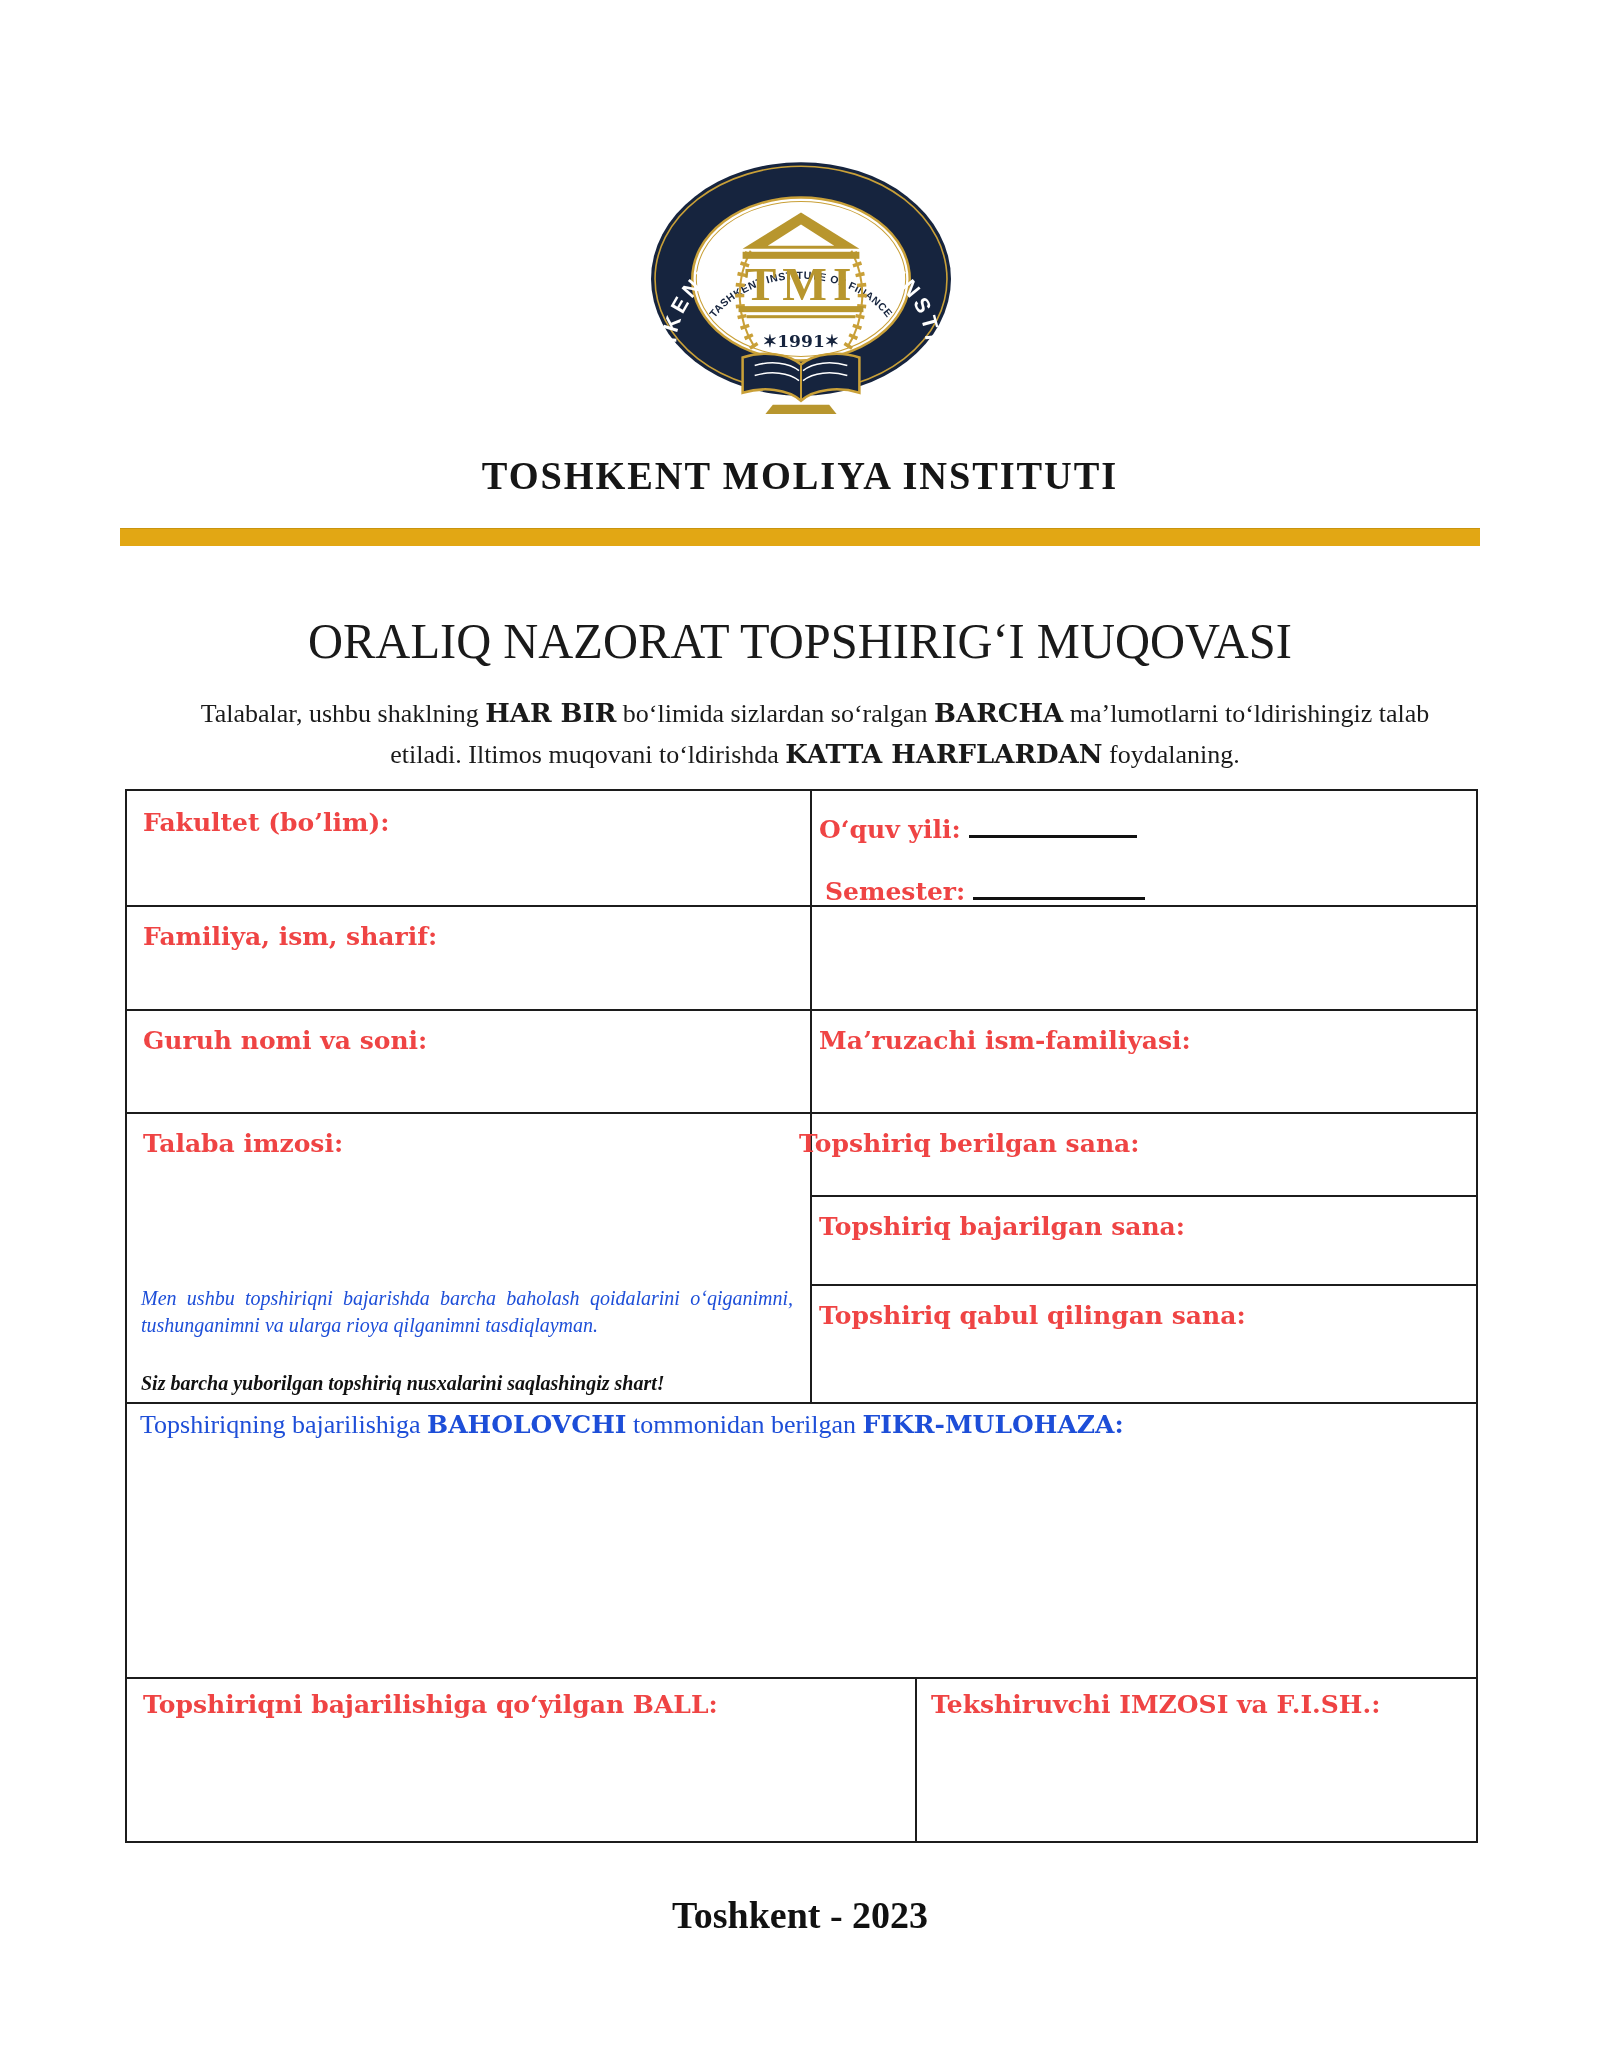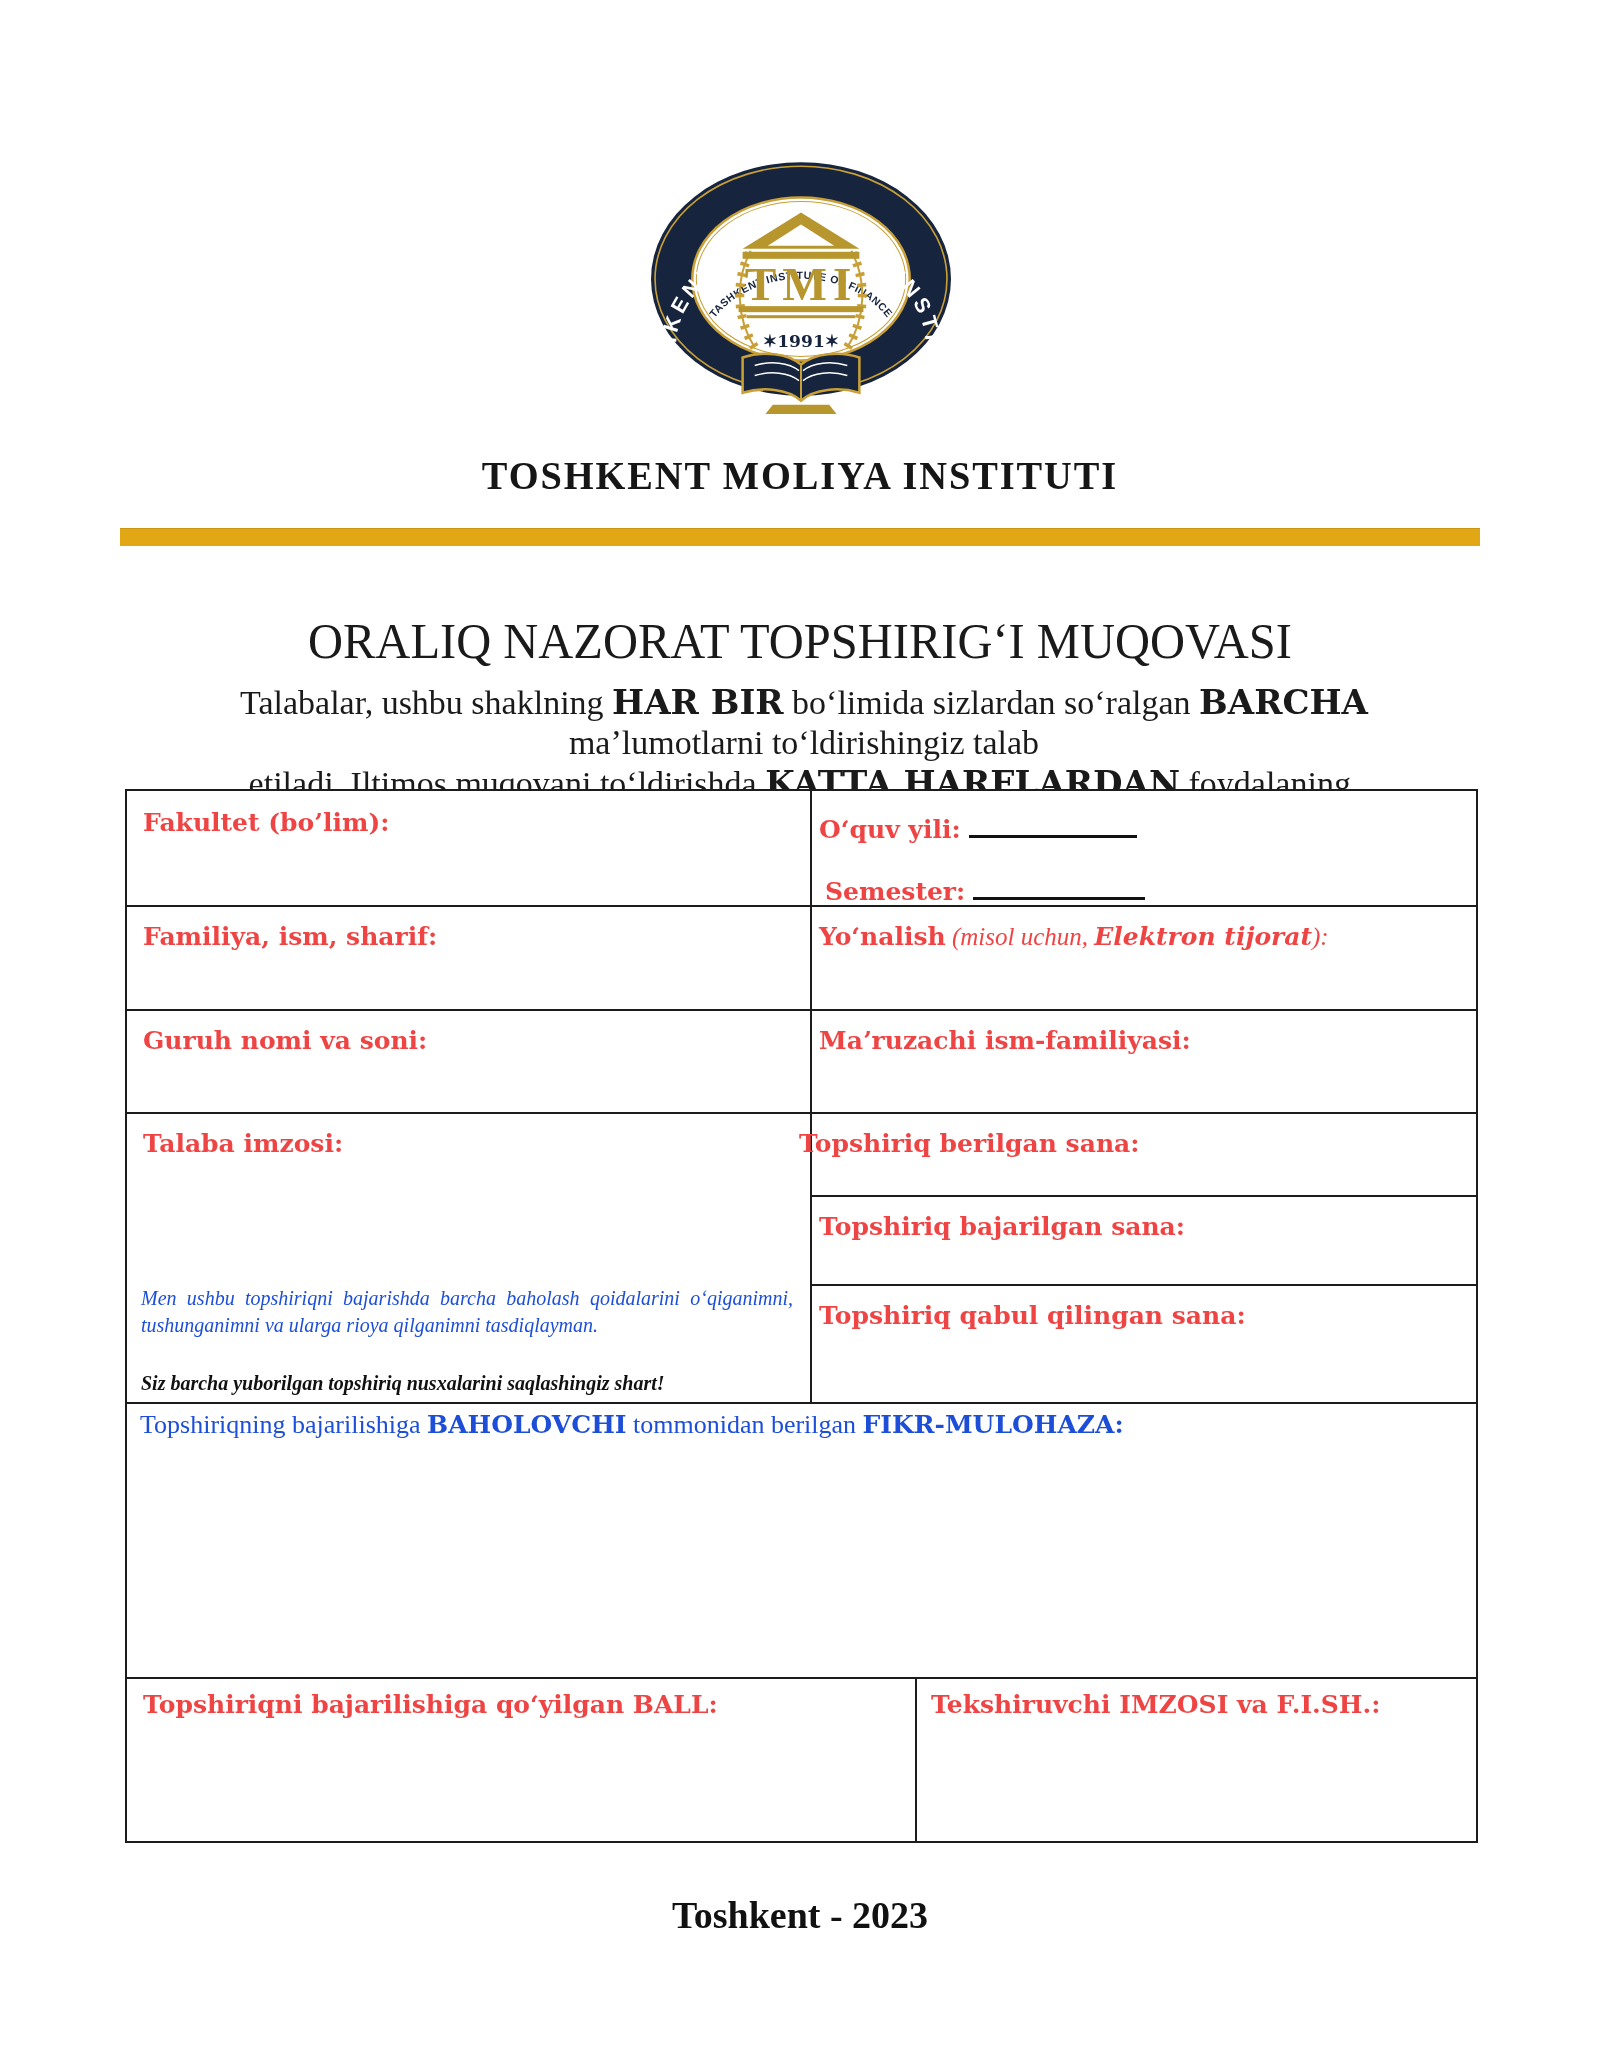--- a/index.html
+++ b/index.html
@@ -13,22 +13,22 @@
                font-family:"Liberation Serif",serif; font-weight:bold; font-size:40px;
                letter-spacing:2px; color:#161616; transform:scaleX(0.96); }
 
   .gold-bar { position:absolute; left:120px; top:528px; width:1360px; height:17px;
               background:#E2A714; border-top:1px solid #c9940f; }
 
   .main-title { position:absolute; top:612px; left:0; width:100%; margin:0;
                 text-align:center; font-weight:normal; font-size:50px; color:#1a1a1a;
                 font-family:"Liberation Serif",serif; transform:scaleX(0.97); letter-spacing:0px; }
 
-  .intro { position:absolute; top:678px; left:140px; width:1320px; margin:4px;
-           text-align:center; font-size:34px; line-height:40px; color:#1a1a1a;
+  .intro { position:absolute; top:678px; left:140px; width:1320px; margin:15px;
+           text-align:center; font-size:26px; line-height:40px; color:#1a1a1a;
            font-family:"Liberation Serif",serif; }
   .intro b { font-family:"DejaVu Serif",serif; }
 
   .form-table { position:absolute; left:125px; top:789px; width:1353px; height:1054px;
                 border:2.5px solid #1c1c1c; box-sizing:border-box; background:#fff; }
   .hline { position:absolute; height:2px; background:#1c1c1c; }
   .vline { position:absolute; width:2px;  background:#1c1c1c; }
 
   .cell { position:absolute; font-weight:bold; font-size:25px; color:#ef4444;
           font-family:"DejaVu Serif",serif; white-space:nowrap; }
@@ -121,21 +121,20 @@
     <div class="hline" style="top:611px; left:0; right:0;"></div>
     <div class="hline" style="top:886px; left:0; right:0;"></div>
     <div class="vline" style="left:683px; top:0; height:611px;"></div>
     <div class="vline" style="left:788px; top:886px; bottom:0;"></div>
 
     <div class="cell" style="left:16px; top:17px;">Fakultet (bo’lim):</div>
     <div class="cell" style="left:692px; top:22px;"><span>Oʻquv yili:</span><span class="blank" style="width:168px;"></span></div>
     <div class="cell" style="left:698px; top:84px;"><span>Semester:</span><span class="blank" style="width:172px;"></span></div>
 
     <div class="cell" style="left:16px; top:131px;">Familiya, ism, sharif:</div>
-    <div class="cell mixed" style="left:692px; top:131px;"><span>Yoʻnalish</span><i> (misol uchun, </i><span class="bi">Elektron tijorat</span><i>):</i></div>
 
     <div class="cell" style="left:16px; top:235px;">Guruh nomi va soni:</div>
     <div class="cell" style="left:692px; top:235px;">Maʼruzachi ism-familiyasi:</div>
 
     <div class="cell" style="left:16px; top:338px;">Talaba imzosi:</div>
     <div class="decl">Men ushbu topshiriqni bajarishda barcha baholash qoidalarini oʻqiganimni, tushunganimni va ularga rioya qilganimni tasdiqlayman.</div>
     <div class="warn">Siz barcha yuborilgan topshiriq nusxalarini saqlashingiz shart!</div>
 
     <div class="cell" style="left:672px; top:338px;">Topshiriq berilgan sana:</div>
     <div class="cell" style="left:692px; top:421px;">Topshiriq bajarilgan sana:</div>

